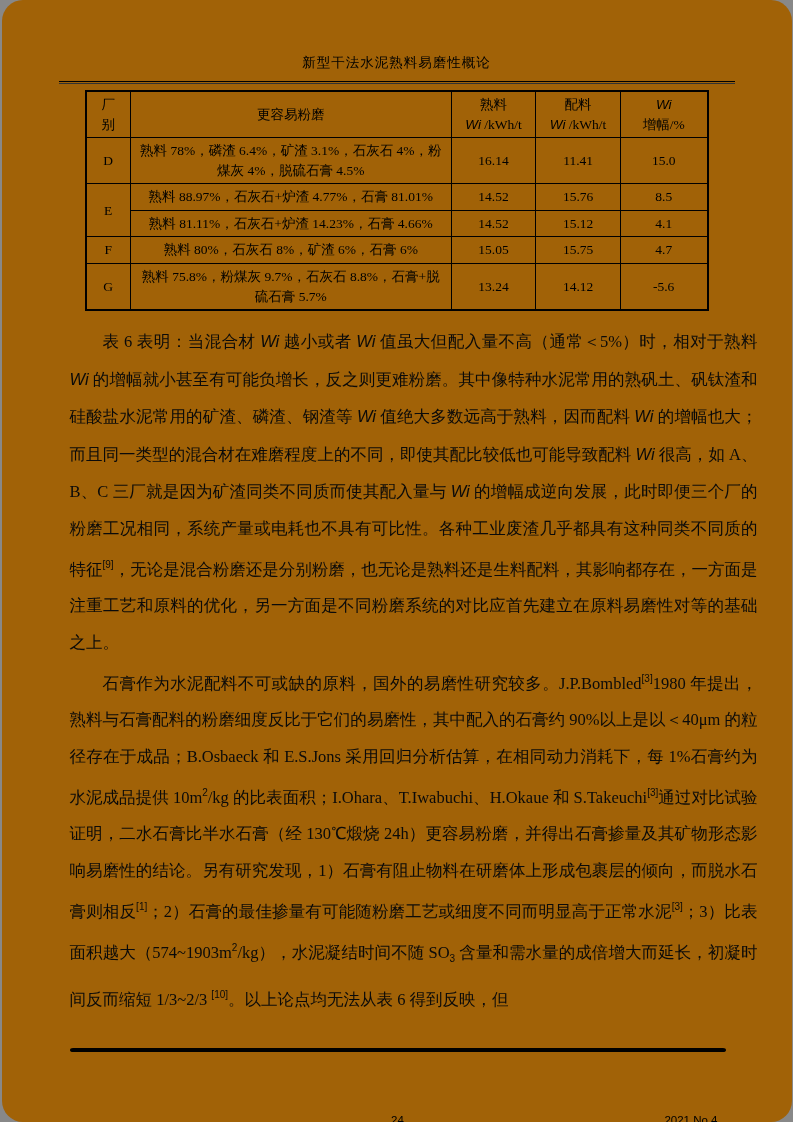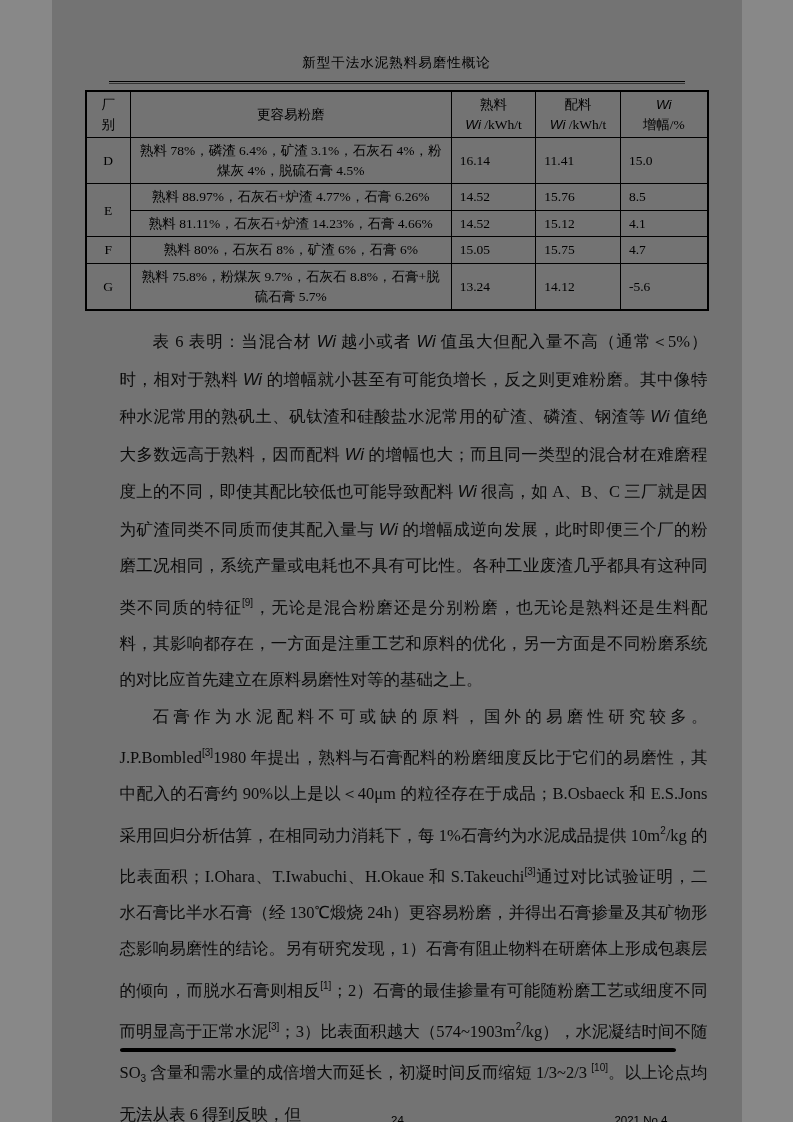--- a/index.html
+++ b/index.html
@@ -1,24 +1,25 @@
 <!DOCTYPE html>
 <html><head>
 <meta charset="utf-8">
 <style>
   * { margin:0; padding:0; box-sizing:border-box; }
   html,body { background:#888; }
   .page {
     position:relative;
-    width:690px; height:1122px;
+    width:790px; height:1122px;
     margin:0 auto;
-    background:#737373;
+    background:#a16207;
     color:#111;
     font-family:"Liberation Serif", serif;
     overflow:hidden;
+    border-radius:21px;
   }
   .doc-title {
     padding-top:54px;
     text-align:center;
     font-size:13.5px;
     letter-spacing:1px;
     color:#000;
   }
   .title-rule {
     margin:9px 57px 0 57px;
@@ -37,21 +38,21 @@
   table.mix-table th, table.mix-table td {
     border:1px solid #000;
     padding:3px 8px;
     line-height:1.45;
     font-weight:normal;
     vertical-align:middle;
   }
   table.mix-table th { text-align:center; }
   td.plant-cell  { text-align:center; }
   td.mix-cell    { text-align:center; }
-  td.num-cell    { text-align:left; }
+  td.num-cell    { text-align:center; }
   .it { font-style:italic; font-family:"Liberation Sans", sans-serif; }
   .body-text {
     margin:12px 34px 0 68px;
     font-size:16.5px;
     line-height:36.5px;
     text-align:justify;
     color:#0a0a0a;
   }
   .body-text p { text-indent:2em; margin:0; }
   .body-text sup, .body-text sub {
@@ -124,21 +125,21 @@
     <tbody id="tbl-body">
         <tr>
           <td class="plant-cell">D</td>
           <td class="mix-cell">熟料 78%，磷渣 6.4%，矿渣 3.1%，石灰石 4%，粉煤灰 4%，脱硫石膏 4.5%</td>
           <td class="num-cell">16.14</td>
           <td class="num-cell">11.41</td>
           <td class="num-cell">15.0</td>
         </tr>
         <tr>
           <td class="plant-cell" rowspan="2">E</td>
-          <td class="mix-cell">熟料 88.97%，石灰石+炉渣 4.77%，石膏 6.26%</td>
+          <td class="mix-cell">熟料 88.97%，石灰石+炉渣 4.77%，石膏 81.01%</td>
           <td class="num-cell">14.52</td>
           <td class="num-cell">15.76</td>
           <td class="num-cell">8.5</td>
         </tr>
         <tr>
           <td class="mix-cell">熟料 81.11%，石灰石+炉渣 14.23%，石膏 4.66%</td>
           <td class="num-cell">14.52</td>
           <td class="num-cell">15.12</td>
           <td class="num-cell">4.1</td>
         </tr>

